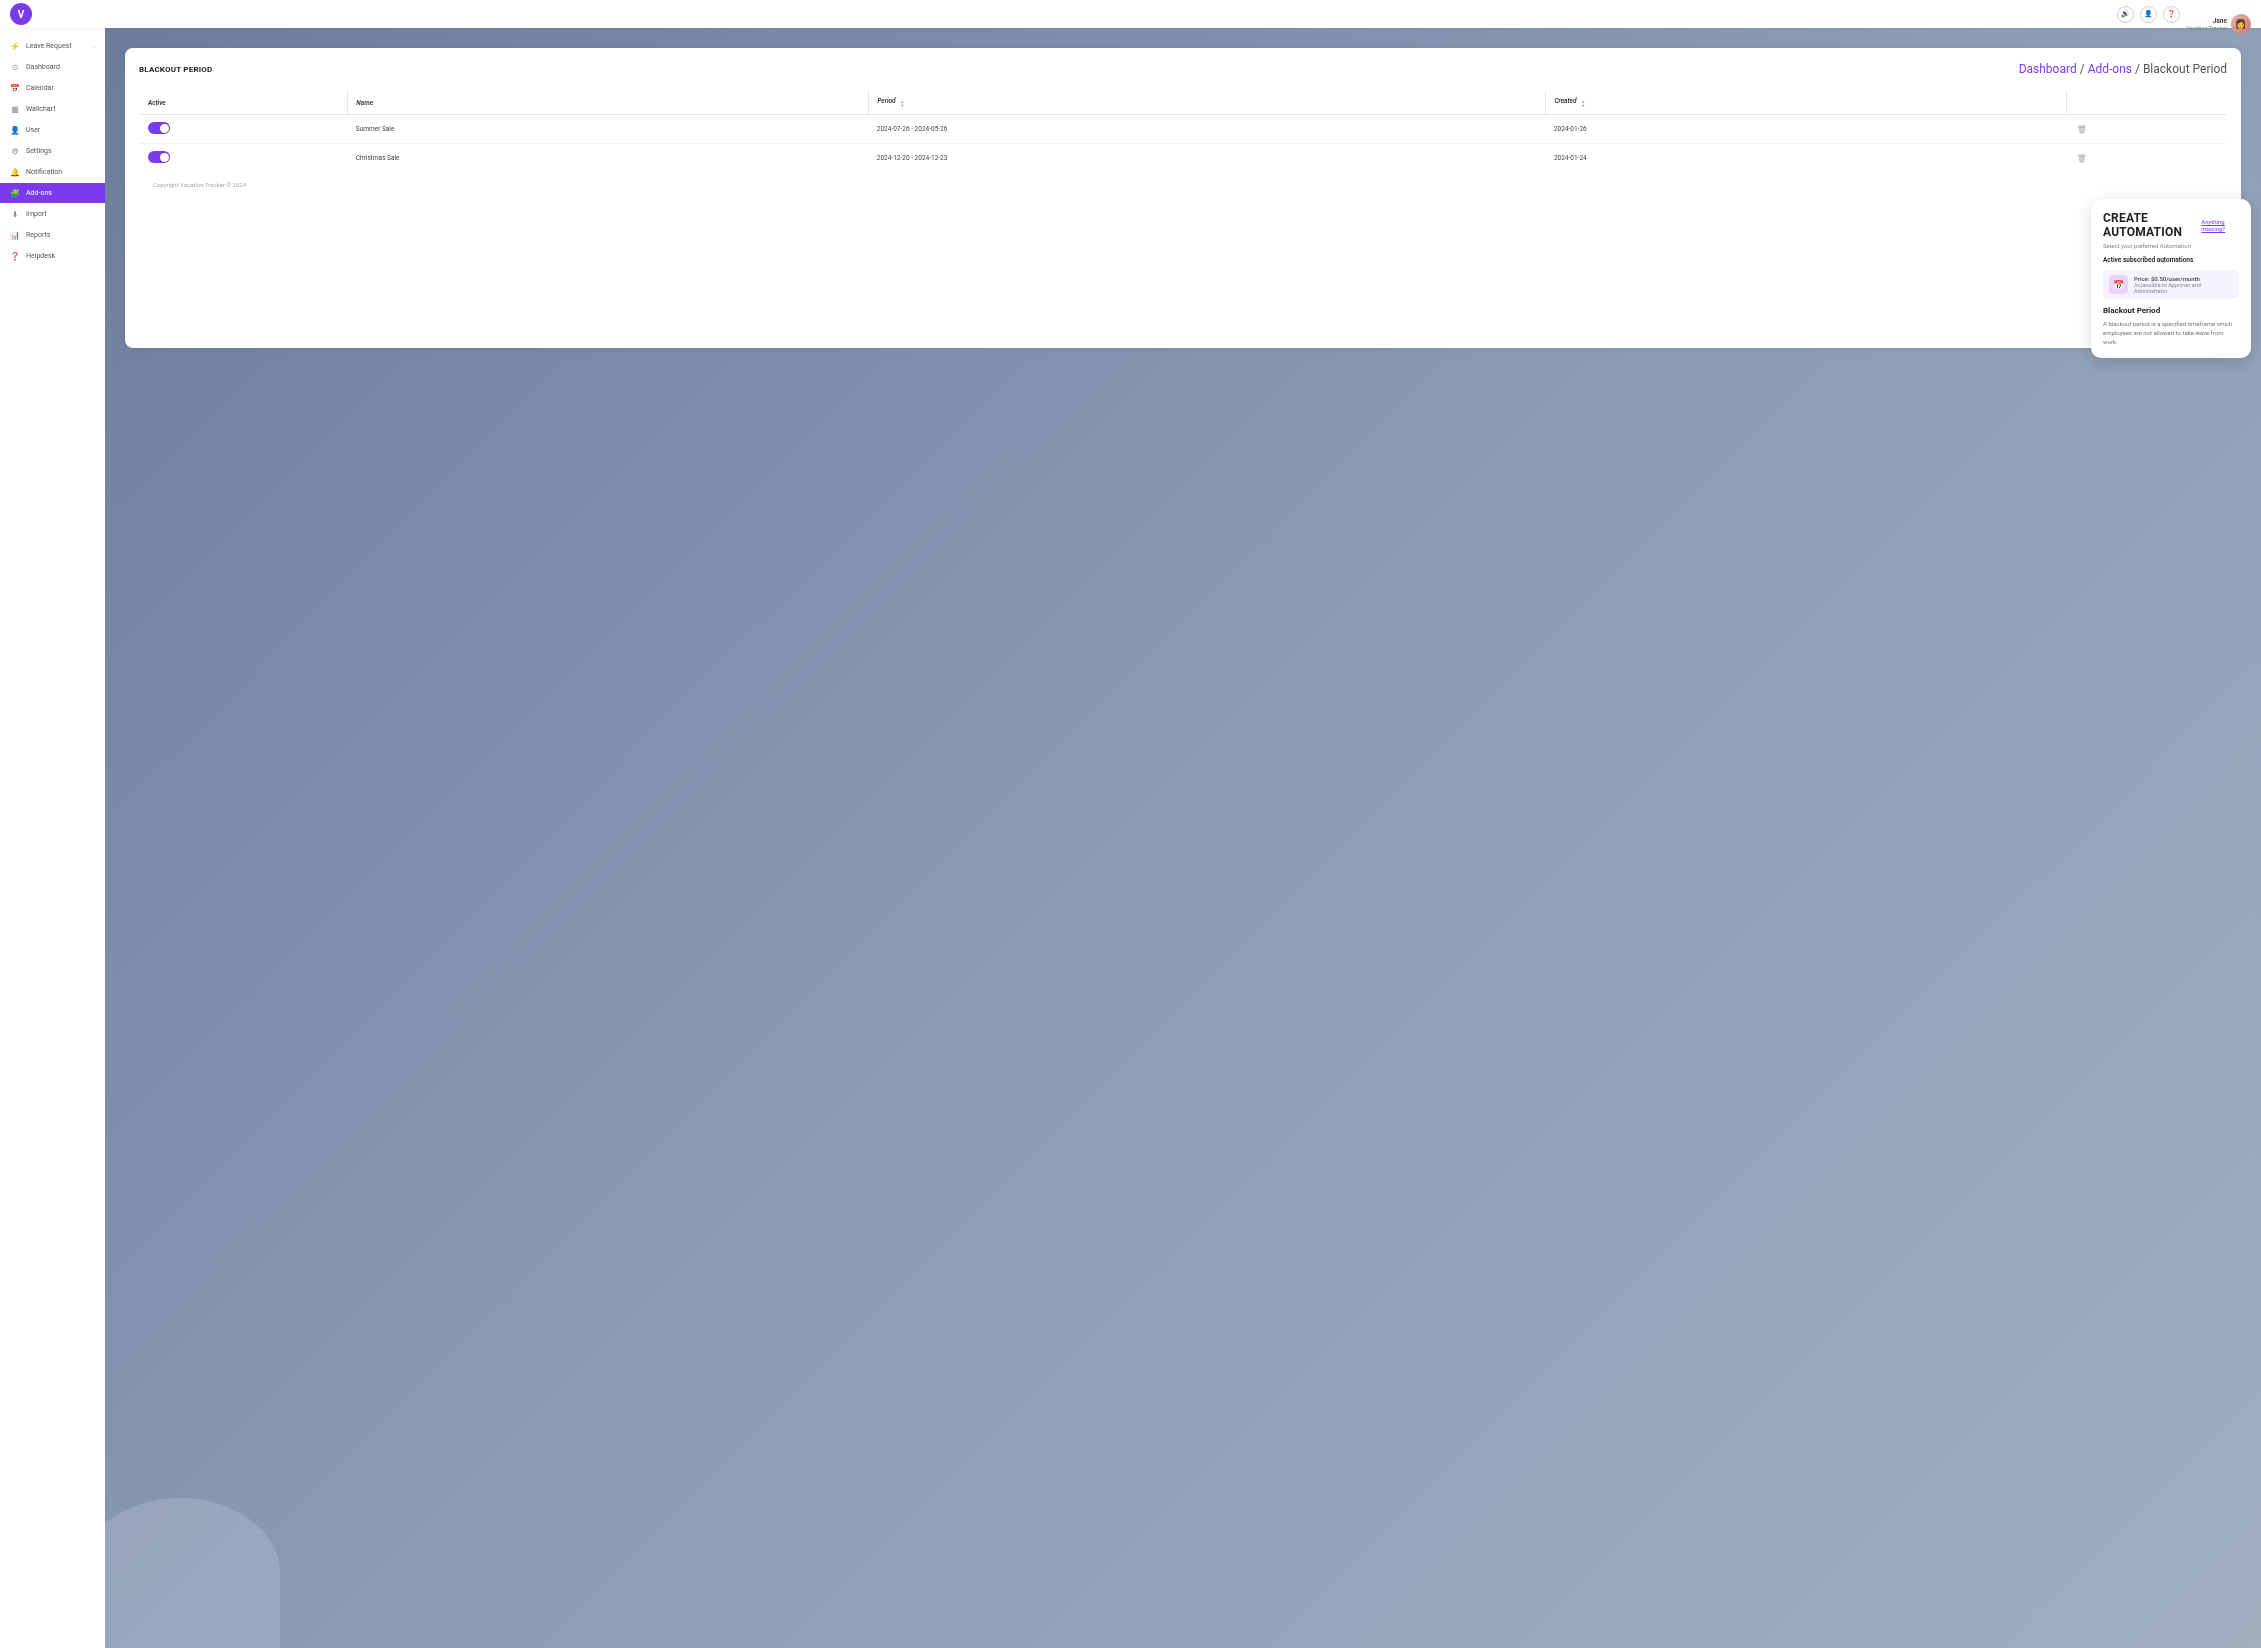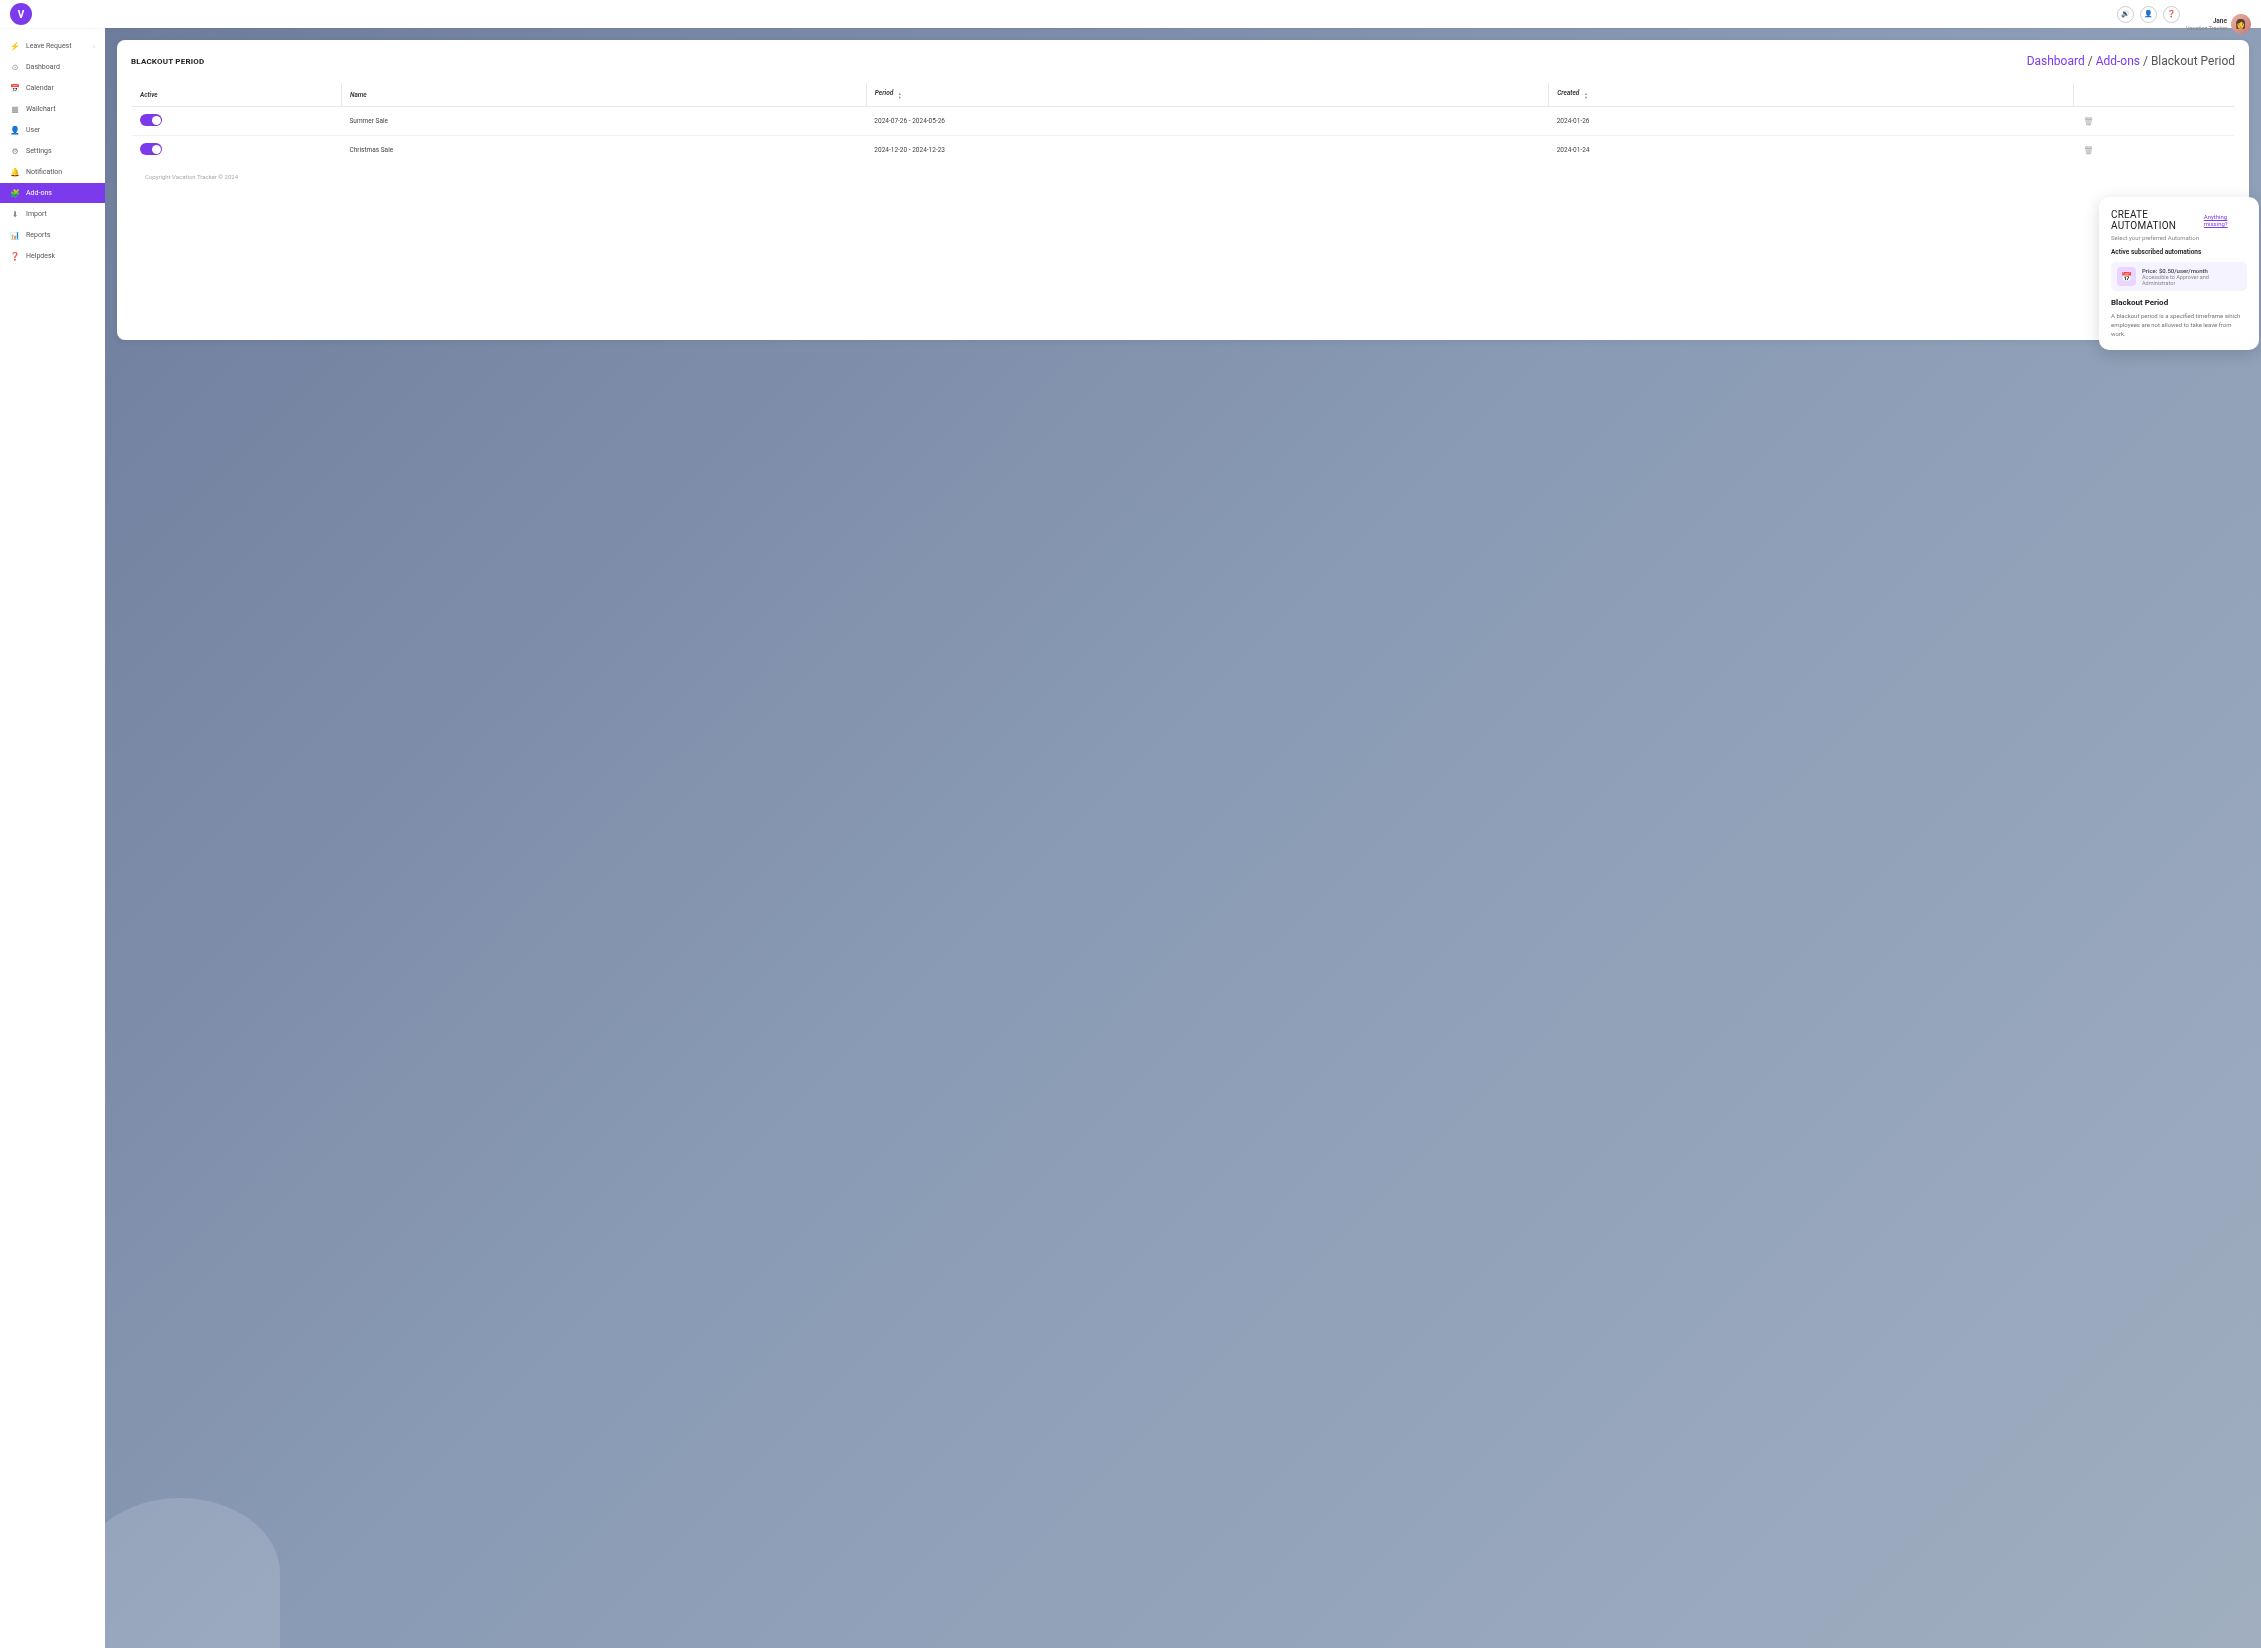--- a/index.html
+++ b/index.html
@@ -139,21 +139,21 @@
     .sidebar-item.active .sidebar-icon { color: white; }
     .sidebar-label { flex: 1; }
     .sidebar-chevron {
       font-size: 5.5px;
       color: #aaa;
     }
 
     
     .content-area {
       flex: 1;
-      padding: 12px;
+      padding: 20px;
       overflow: auto;
       position: relative;
     }
 
     
     .main-card {
       background: white;
       border-radius: 8px;
       padding: 14px;
       box-shadow: 0 1px 6px rgba(0,0,0,0.08);
@@ -282,22 +282,22 @@
       box-shadow: 0 4px 16px rgba(0,0,0,0.15);
       z-index: 20;
     }
     .automation-panel-header {
       display: flex;
       justify-content: space-between;
       align-items: center;
       margin-bottom: 3px;
     }
     .automation-title {
-      font-weight: 400;
-      font-size: 10px;
+      font-weight: 700;
+      font-size: 12px;
       color: #222;
       text-transform: uppercase;
       letter-spacing: 0.2px;
     }
     .anything-missing {
       font-size: 6px;
       color: #7c3aed;
       cursor: pointer;
     }
     .automation-subtitle {

